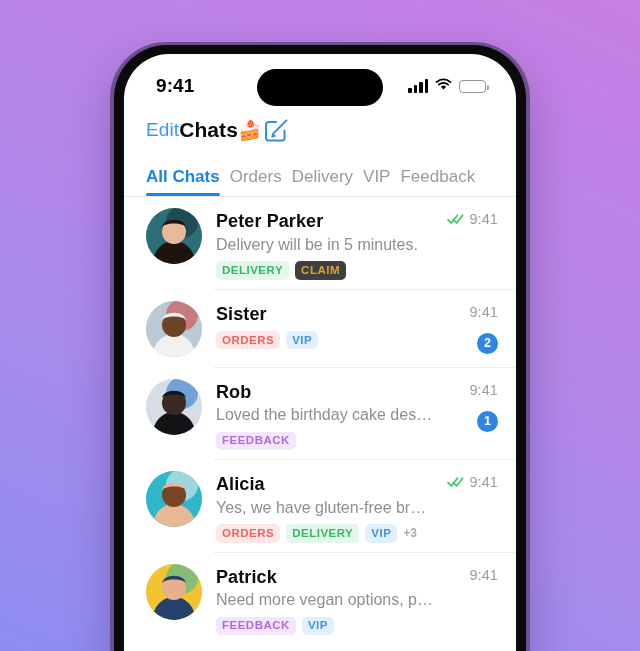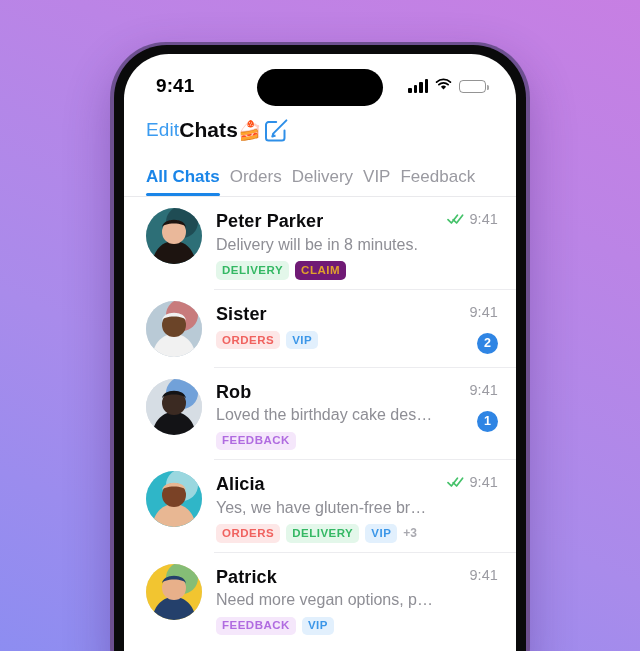--- a/index.html
+++ b/index.html
@@ -237,21 +237,21 @@
   .tag {
     font-size: 11.5px;
     font-weight: bold;
     letter-spacing: .5px;
     padding: 2.5px 6px;
     border-radius: 5px;
     line-height: 1.15;
     flex: none;
   }
   .tag-delivery { background: #e3f7ea; color: #34b864; }
-  .tag-claim    { background: #701a75; color: #e0a12c; }
+  .tag-claim    { background: #404040; color: #e0a12c; }
   .tag-orders   { background: #fde7e7; color: #f0625f; }
   .tag-vip      { background: #e2f0fd; color: #3b96e8; }
   .tag-feedback { background: #f5e7fb; color: #b06be0; }
   .tag-more {
     font-size: 12px;
     font-weight: bold;
     color: #a9a9b0;
     flex: none;
   }
 
@@ -350,21 +350,21 @@
               <svg viewBox="0 0 56 56" preserveAspectRatio="xMidYMid slice">
                 <rect width="56" height="56" fill="#2d6f77"></rect>
                 <circle cx="36" cy="14" r="16" fill="#143038" opacity=".55"></circle>
                 <path d="M6 56 C8 40 18 33 28 33 C38 33 48 40 50 56 Z" fill="#1d1410"></path>
                 <circle cx="28" cy="24" r="12" fill="#eab89a"></circle>
                 <path d="M16 20 C16 9 40 9 40 20 C40 14 16 14 16 20 Z" fill="#1d1410"></path>
               </svg>
             </div>
             <div class="chat-main">
               <div class="chat-name">Peter Parker</div>
-              <div class="chat-preview">Delivery will be in 8 minutes.</div>
+              <div class="chat-preview">Delivery will be in 5 minutes.</div>
               <div class="tag-row">
                 <span class="tag tag-delivery">DELIVERY</span>
                 <span class="tag tag-claim">CLAIM</span>
               </div>
             </div>
             <div class="chat-meta">
               <div class="meta-top">
                 <span>
                   <svg class="read-ticks" viewBox="0 0 17 12">
                     <path d="M1 6.6 L4.4 10 L10.4 2.2" fill="none" stroke="#45c26a" stroke-width="1.7" stroke-linecap="round" stroke-linejoin="round"></path>

